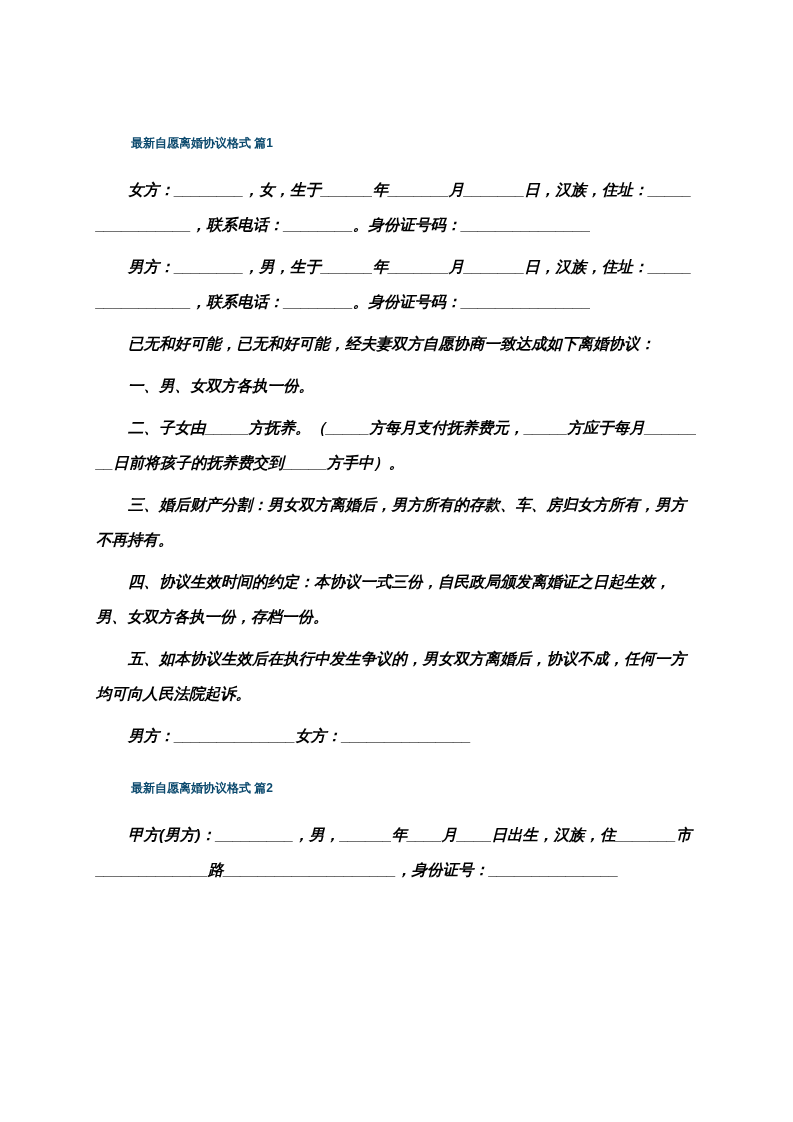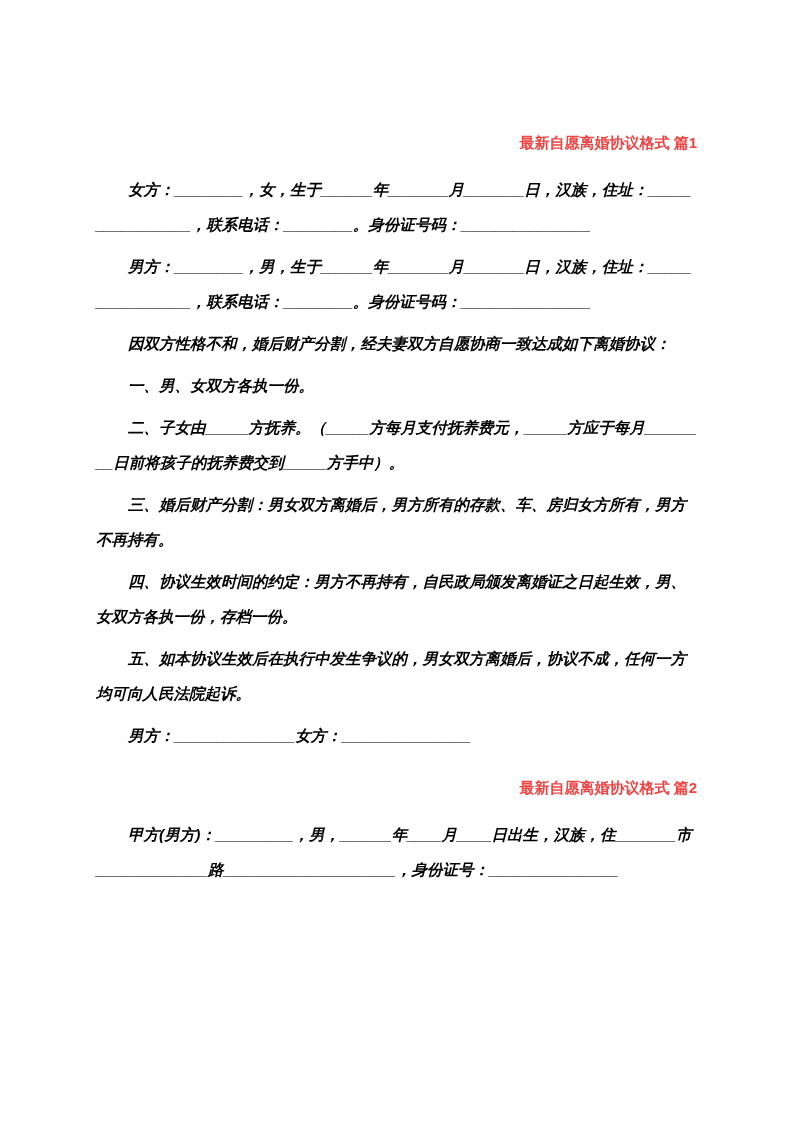--- a/index.html
+++ b/index.html
@@ -13,27 +13,26 @@
     height: 1122px;
     margin: 0 auto;
     background: #ffffff;
     box-sizing: border-box;
     padding: 128px 96px 60px 96px;
     color: #000000;
     font-family: "Liberation Sans", "DejaVu Sans", sans-serif;
     overflow: hidden;
   }
   .doc-title {
-    font-size: 15px;
+    font-size: 12px;
     font-weight: bold;
     line-height: 30px;
     margin: 0 0 14px 0;
     padding-left: 35px;
-    color: #ef4444;
-    text-align: right;
+    color: #0c4a6e;
   }
   .para {
     font-size: 15.5px;
     font-weight: bold;
     line-height: 35px;
     margin: 0 0 7px 0;
     text-indent: 32px;
     color: #000000;
     word-break: break-all;
     font-style: italic;
@@ -47,25 +46,25 @@
 </style>
 </head>
 <body>
 
 <div class="page">
 
   <div class="section">
     <h2 class="doc-title">最新自愿离婚协议格式 篇1</h2>
     <p class="para">女方：________，女，生于______年_______月_______日，汉族，住址：________________，联系电话：________。身份证号码：_______________</p>
     <p class="para">男方：________，男，生于______年_______月_______日，汉族，住址：________________，联系电话：________。身份证号码：_______________</p>
-    <p class="para">因双方性格不和，婚后财产分割，经夫妻双方自愿协商一致达成如下离婚协议：</p>
+    <p class="para">已无和好可能，已无和好可能，经夫妻双方自愿协商一致达成如下离婚协议：</p>
     <p class="para">一、男、女双方各执一份。</p>
     <p class="para">二、子女由_____方抚养。（_____方每月支付抚养费元，_____方应于每月________日前将孩子的抚养费交到_____方手中）。</p>
     <p class="para">三、婚后财产分割：男女双方离婚后，男方所有的存款、车、房归女方所有，男方不再持有。</p>
-    <p class="para">四、协议生效时间的约定：男方不再持有，自民政局颁发离婚证之日起生效，男、女双方各执一份，存档一份。</p>
+    <p class="para">四、协议生效时间的约定：本协议一式三份，自民政局颁发离婚证之日起生效，男、女双方各执一份，存档一份。</p>
     <p class="para">五、如本协议生效后在执行中发生争议的，男女双方离婚后，协议不成，任何一方均可向人民法院起诉。</p>
     <p class="para">男方：______________女方：_______________</p>
   </div>
 
   <div class="section">
     <h2 class="doc-title">最新自愿离婚协议格式 篇2</h2>
     <p class="para">甲方(男方)：_________，男，______年____月____日出生，汉族，住_______市_____________路____________________，身份证号：_______________</p>
   </div>
 
 </div>

